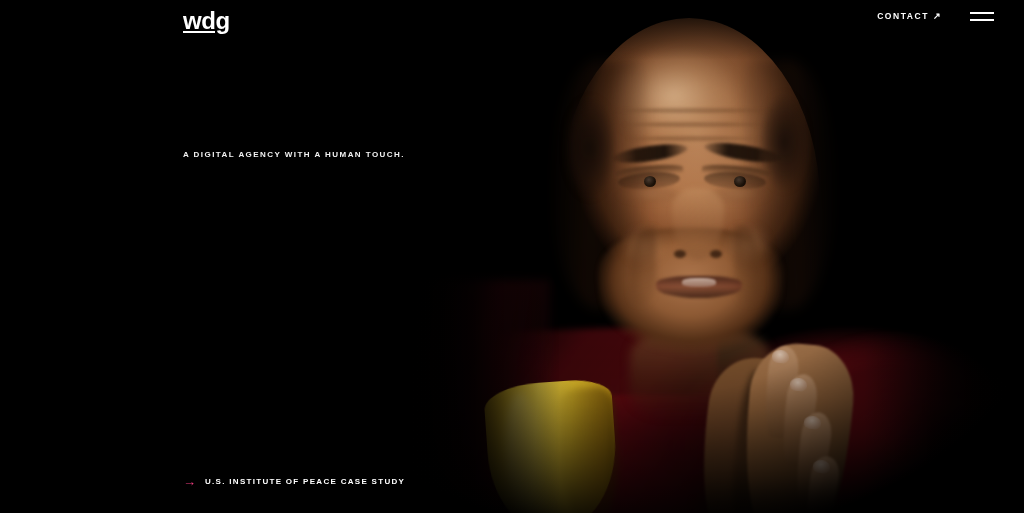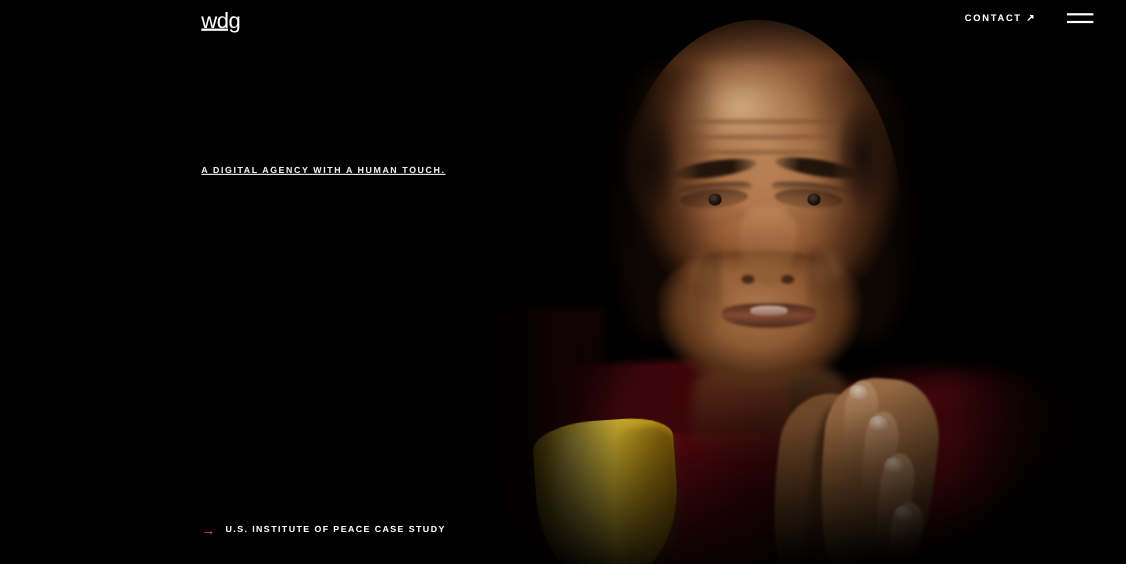--- a/index.html
+++ b/index.html
@@ -316,41 +316,41 @@
     background:linear-gradient(180deg, rgba(0,0,0,0.85) 0%, rgba(0,0,0,0) 100%);
     pointer-events:none;
   }
 
   
   .topbar {
     position:absolute; left:0; top:0; width:1024px; height:38px; z-index:40;
   }
   .logo {
     position:absolute; left:183px; top:9px;
-    color:#fff; font-size:20px; font-weight:400; letter-spacing:-0.4px; line-height:1;
+    color:#fff; font-size:24px; font-weight:700; letter-spacing:-0.4px; line-height:1;
   }
   .nav-right {
     position:absolute; right:30px; top:11px;
     display:flex; align-items:center; gap:28px;justify-content:space-between;
   }
   .contact-link {
     color:#fff; font-size:8.5px; font-weight:700; letter-spacing:1.55px;
     text-decoration:none; display:inline-flex; align-items:center; gap:4px;
     white-space:nowrap;
   }
   .contact-link .arr { font-size:9px; line-height:1; }
   .burger { display:flex; flex-direction:column; gap:5px; width:24px; cursor:pointer; }
   .burger i { display:block; height:2px; background:#fff; border-radius:0; }
 
   .hero {
     position:absolute; left:183px; top:150px; z-index:40; width:470px;
   }
   .eyebrow {
     color:#f2f2f2; font-size:8px; font-weight:700; letter-spacing:1.45px;
-    margin-bottom:19px; white-space:nowrap;text-decoration:underline;
+    margin-bottom:19px; white-space:nowrap;
   }
   .headline {
     font-size:29px; line-height:1.17; font-weight:400; color:#ffffff;
     letter-spacing:-0.2px;
   }
   .headline .hl-accent { color:#ee3d7f; }
 
   .case-link {
     position:absolute; left:183px; top:475px; z-index:40;
     display:inline-flex; align-items:center; gap:9px; text-decoration:none;

